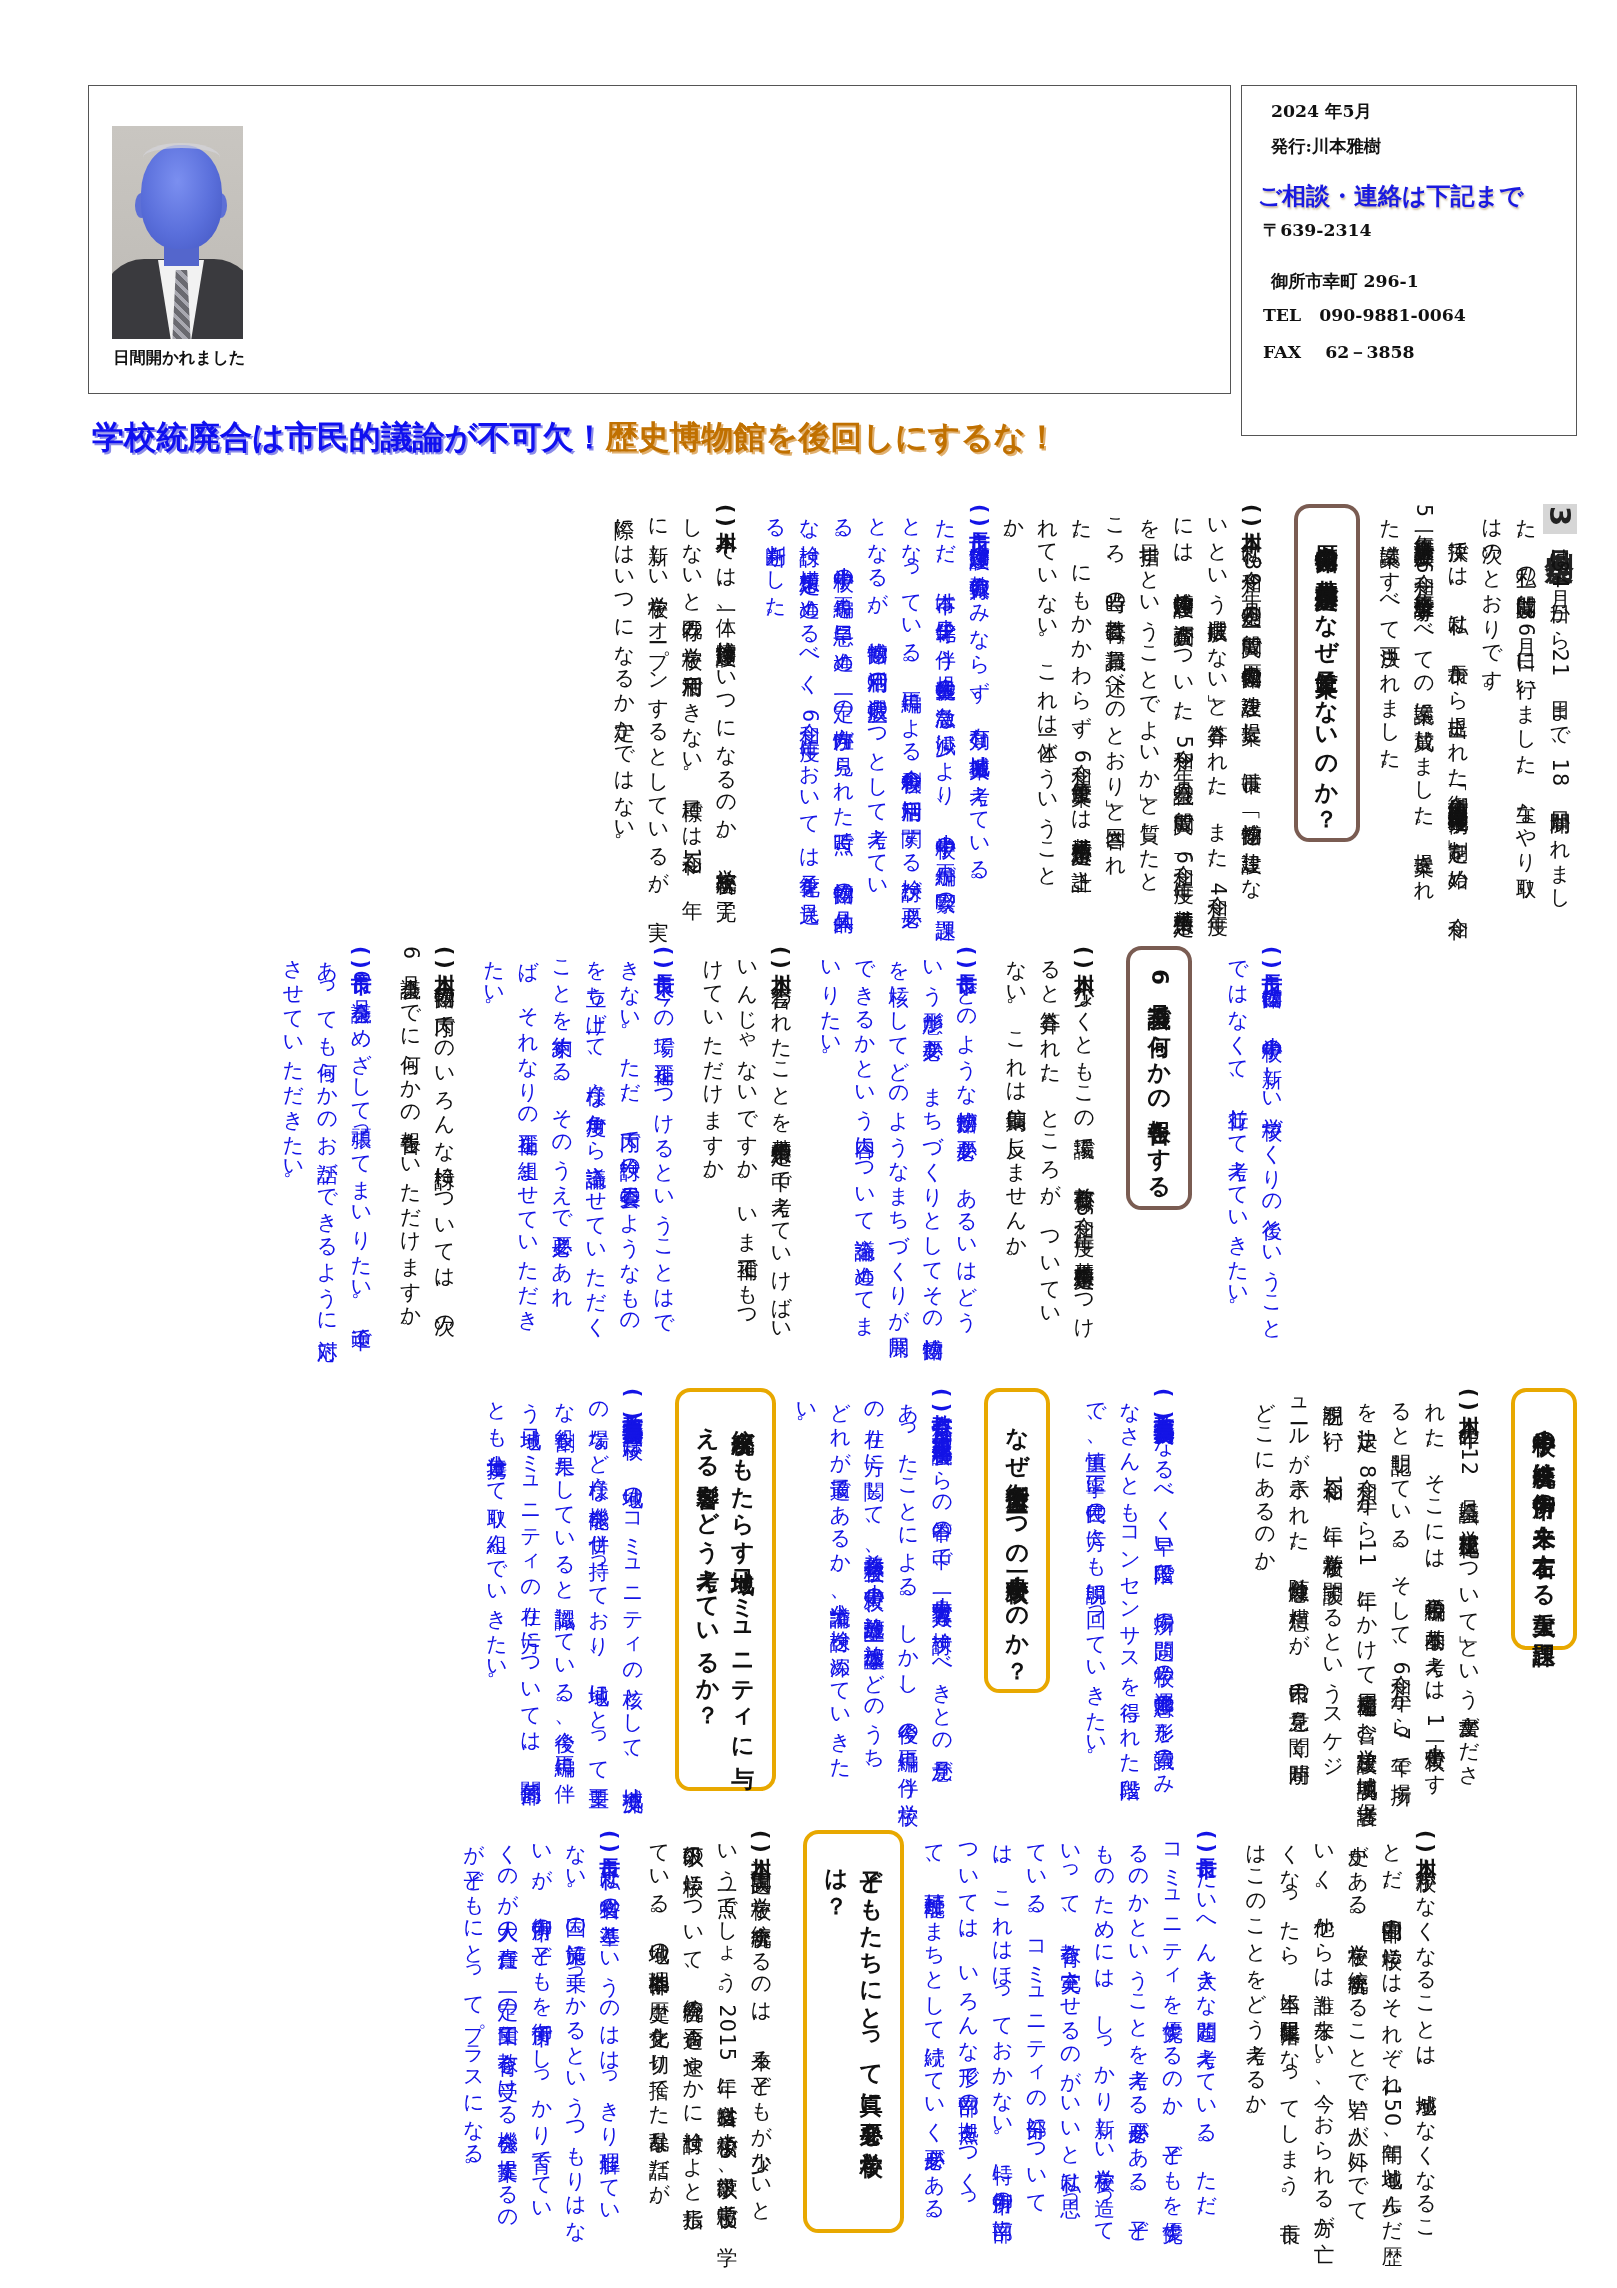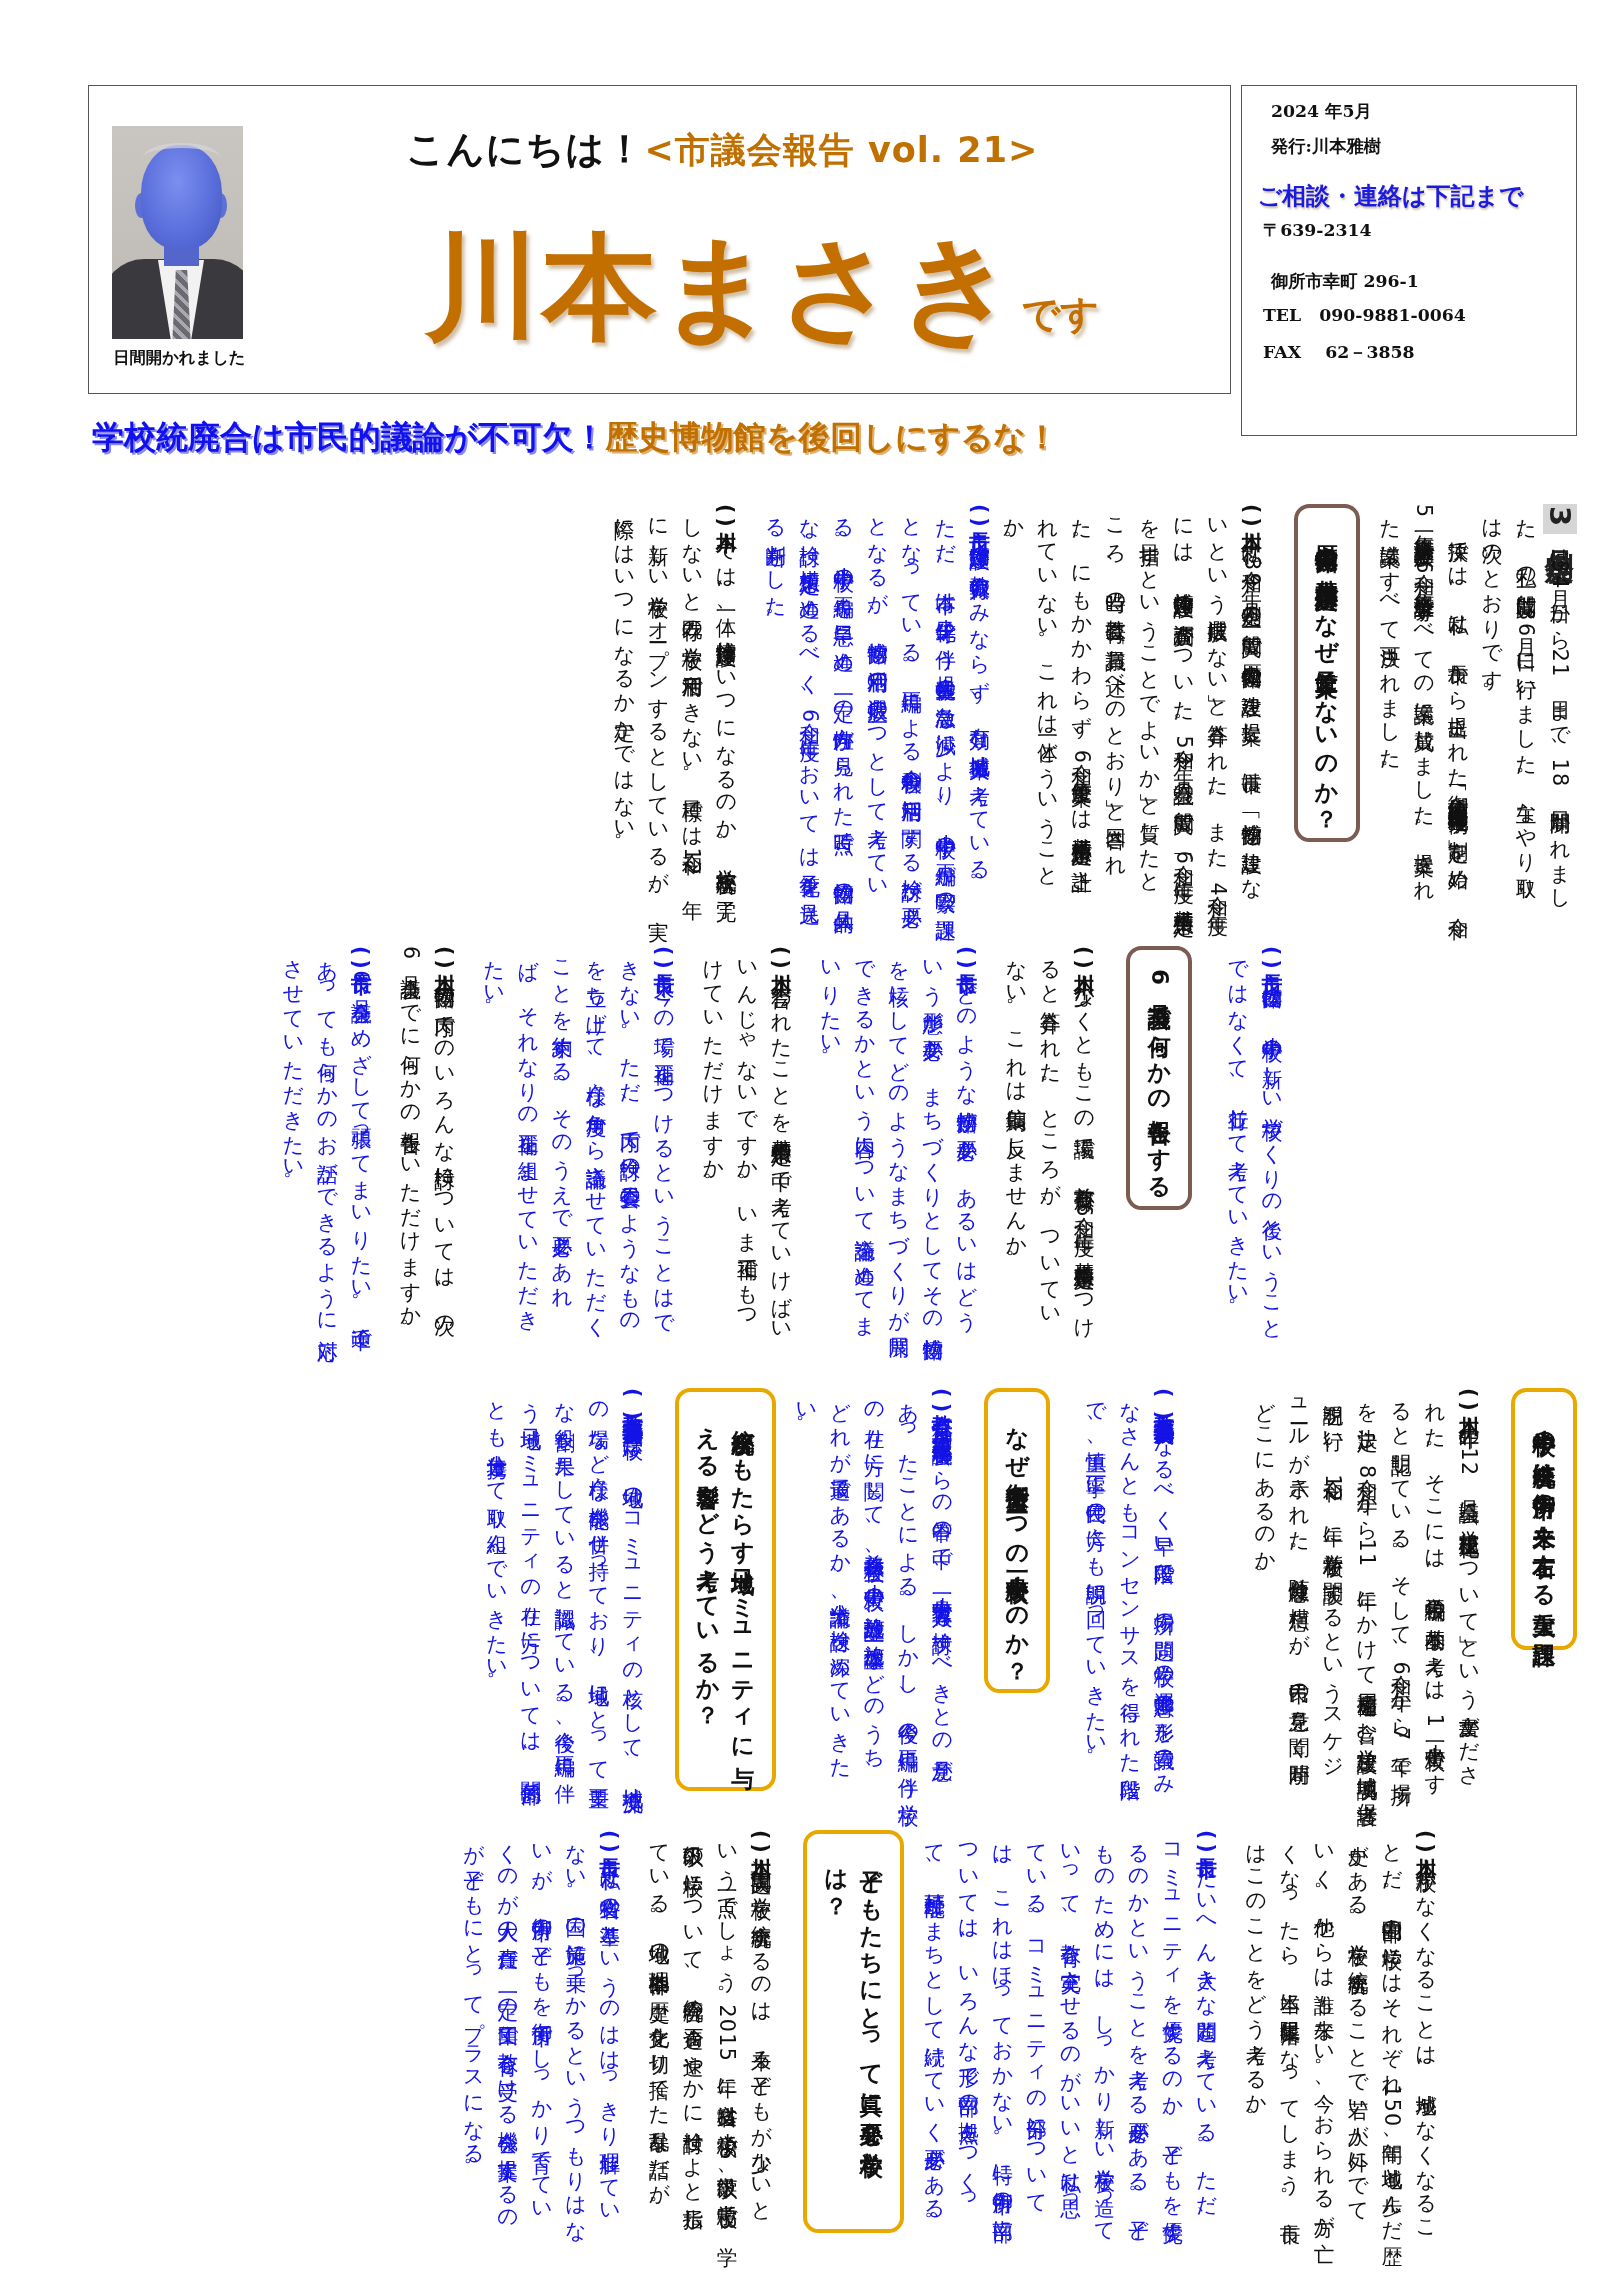--- a/index.html
+++ b/index.html
@@ -117,26 +117,20 @@
     <div class="suit"></div>
     <div class="shirt"></div>
     <div class="tie"></div>
     <div class="neck"></div>
     <div class="ear-l"></div>
     <div class="ear-r"></div>
     <div class="head"></div>
     <div class="hair"></div>
   </div>
   <div class="photo-caption">日間開かれました</div>
-  <div class="greeting">
-    <span class="hello">こんにちは！</span><span class="report">&lt;市議会報告 vol. 21&gt;</span>
-  </div>
-  <div class="bigname">
-    <span>川本まさき</span><span class="desu">です</span>
-  </div>
 </div>
 
 <div class="contact">
   <div class="line" style="top:13.4px">2024 年5月</div>
   <div class="line" style="top:48px">発行:川本雅樹</div>
   <div class="consult">ご相談・連絡は下記まで</div>
   <div class="line tel" style="top:132px">〒639-2314</div>
   <div class="line" style="top:183px">御所市幸町 296-1</div>
   <div class="line tel" style="top:219px">
     <span>TEL</span>&nbsp;&nbsp;&nbsp;<span>090-9881-0064</span>

